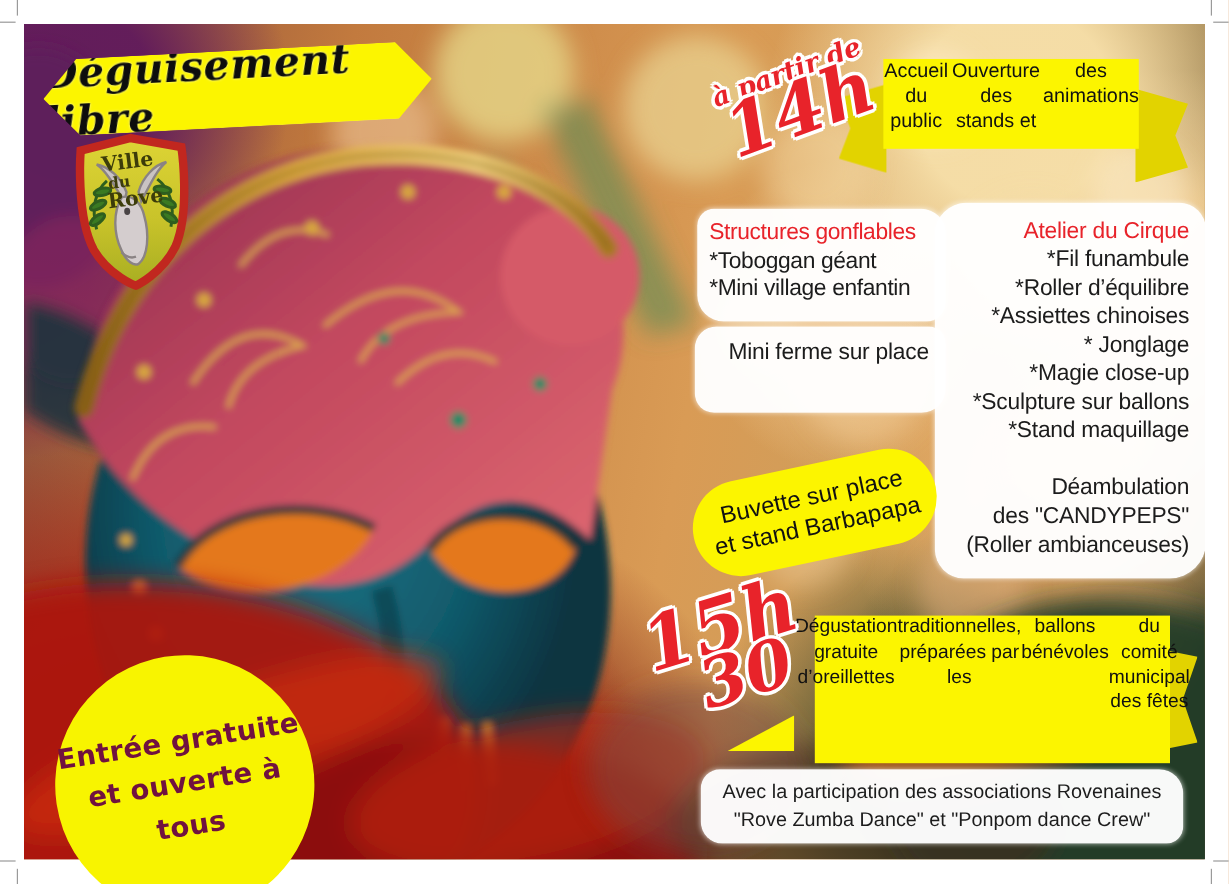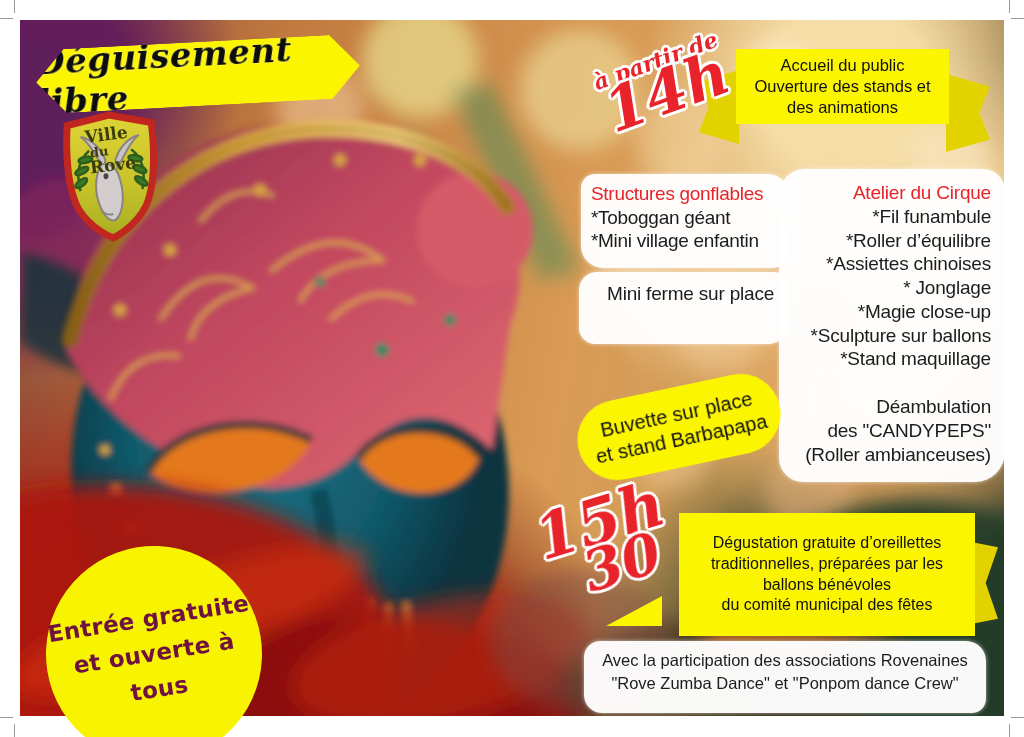--- a/index.html
+++ b/index.html
@@ -35,21 +35,21 @@
     clip-path:polygon(0% 50%,9% 0%,91% 0%,100% 50%,91% 100%,9% 100%);
     filter:drop-shadow(0 0 2px rgba(255,255,255,.95));
   }
   .banner span{
     font-family:"DejaVu Serif",serif;font-style:italic;font-weight:700;
     font-size:34px;color:#0d0d0d;letter-spacing:.5px;
     text-shadow:0 0 2px rgba(255,255,255,.8);
   }
   .ribbon-body{
     background:#fcf500;color:#111;text-align:center;z-index:5;
-    display:flex;flex-direction:column;justify-content:center;
+    display:flex;flex-direction:row;justify-content:center;
     font-weight:500;
   }
   .fold{z-index:4;background:#e2d300;}
   .accueil{left:736px;top:49px;width:213px;height:75px;font-size:16.5px;line-height:1.26;}
   .fold-al{left:699px;top:70px;width:40px;height:74px;
     clip-path:polygon(100% 0,100% 100%,0 84%,24% 50%,0 16%);}
   .fold-ar{left:946px;top:74px;width:44px;height:78px;
     clip-path:polygon(0 0,0 100%,100% 84%,76% 50%,100% 16%);}
   .degust{left:679px;top:513px;width:296px;height:123px;font-size:16px;line-height:1.3;}
   .fold-dr{left:942px;top:536px;width:56px;height:94px;
@@ -77,21 +77,21 @@
   }
   .panel .h{color:#e8232a;}
   .structures{left:581px;top:174px;width:207px;height:94px;border-radius:14px 20px 16px 22px;
     padding:8px 6px 6px 10px;font-size:19px;line-height:1.24;letter-spacing:-.3px;box-sizing:border-box;}
   .ferme{left:579px;top:272px;width:209px;height:72px;border-radius:18px 14px 20px 16px;
     padding:10px 6px 6px 28px;font-size:19px;line-height:1.3;letter-spacing:-.2px;box-sizing:border-box;}
   .cirque{left:779px;top:169px;width:226px;height:313px;border-radius:26px 22px 30px 24px;
     padding:12px 14px 10px 6px;font-size:19px;line-height:1.25;text-align:right;
     letter-spacing:-.2px;box-sizing:border-box;}
   .cirque .deamb{margin-top:24px;}
-  .participation{left:584px;top:641px;width:402px;height:72px;border-radius:16px 20px 14px 18px;
+  .participation{left:584px;top:641px;width:402px;height:62px;border-radius:16px 20px 14px 18px;
     padding:8px 0 0 0;text-align:center;font-size:16.5px;line-height:1.4;font-weight:500;
     box-sizing:border-box;}
 
   
   .redscript{
     color:#e8232a;font-family:"DejaVu Serif",serif;font-style:italic;font-weight:700;
     z-index:6;text-align:center;
     text-shadow:-2px -2px 0 #fff,2px -2px 0 #fff,-2px 2px 0 #fff,2px 2px 0 #fff,
                 -3px 0 0 #fff,3px 0 0 #fff,0 -3px 0 #fff,0 3px 0 #fff;
   }

